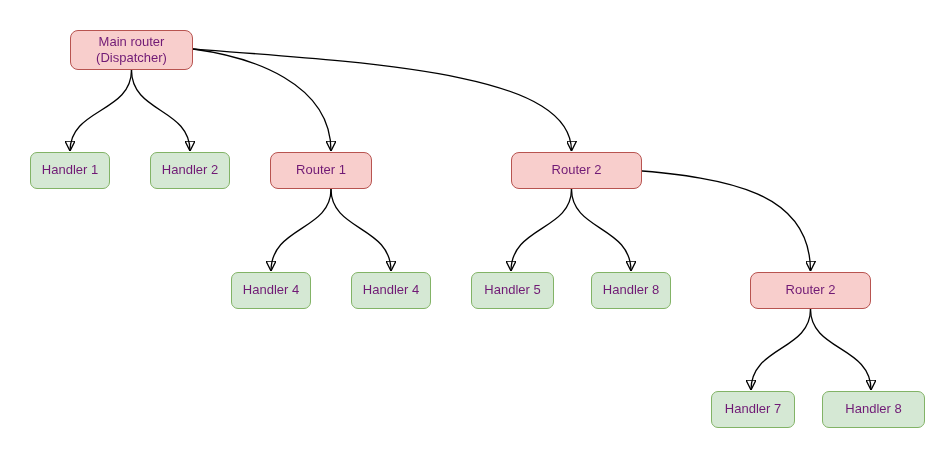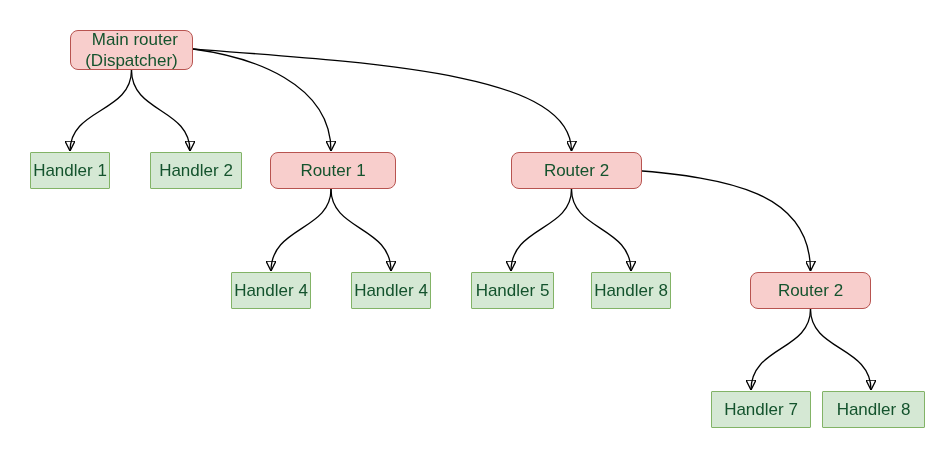--- a/index.html
+++ b/index.html
@@ -8,35 +8,35 @@
     width:941px;height:461px;
     background:#ffffff;
     font-family:"Liberation Sans", sans-serif;
     overflow:hidden;
   }
   .edges{position:absolute;left:0;top:0;width:941px;height:461px;}
   .edges path{fill:none;stroke:#000000;stroke-width:1.3px;}
   .node{
     position:absolute;
     display:flex;align-items:center;justify-content:center;
-    text-align:right;
-    font-size:17px;color:#14532d;
+    text-align:center;
+    font-size:13px;color:#701a75;
     white-space:pre-line;
     line-height:1.25;
     box-sizing:border-box;
   }
   .node.router{
     background:#f8cecc;
     border:1.5px solid #b85450;
     border-radius:8px;
   }
   .node.handler{
     background:#d5e8d4;
     border:1px solid #82b366;
-    border-radius:1px;
+    border-radius:7px;
   }
 </style>
 </head>
 <body>
 
 <div class="canvas">
 
   <svg class="edges" width="941" height="461" viewBox="0 0 941 461" xmlns="http://www.w3.org/2000/svg">
     <defs>
       <marker id="arrow" viewBox="0 0 10 10" refX="10" refY="5" markerWidth="10" markerHeight="10" markerUnits="userSpaceOnUse" orient="auto">
@@ -54,33 +54,33 @@
     <path d="M632,170 C728,178 810.5,192 810.5,271" marker-end="url(#arrow)"></path>
     <path d="M810.5,309 C810.5,351 751,346 751,390" marker-end="url(#arrow)"></path>
     <path d="M810.5,309 C810.5,351 871,346 871,390" marker-end="url(#arrow)"></path>
   </svg>
 
   <div class="node router" style="left:70px;top:30px;width:123px;height:40px">Main router
 (Dispatcher)</div>
 
   <div class="node handler" style="left:30px;top:152px;width:80px;height:37px">Handler 1</div>
 
-  <div class="node handler" style="left:150px;top:152px;width:92px;height:37px">Handler 2</div>
+  <div class="node handler" style="left:150px;top:152px;width:80px;height:37px">Handler 2</div>
 
-  <div class="node router" style="left:270px;top:152px;width:126px;height:37px">Router 1</div>
+  <div class="node router" style="left:270px;top:152px;width:102px;height:37px">Router 1</div>
 
   <div class="node router" style="left:511px;top:152px;width:131px;height:37px">Router 2</div>
 
   <div class="node handler" style="left:231px;top:272px;width:80px;height:37px">Handler 4</div>
 
   <div class="node handler" style="left:351px;top:272px;width:80px;height:37px">Handler 4</div>
 
   <div class="node handler" style="left:471px;top:272px;width:83px;height:37px">Handler 5</div>
 
   <div class="node handler" style="left:591px;top:272px;width:80px;height:37px">Handler 8</div>
 
   <div class="node router" style="left:750px;top:272px;width:121px;height:37px">Router 2</div>
 
-  <div class="node handler" style="left:711px;top:391px;width:100px;height:37px">Handler 7</div>
+  <div class="node handler" style="left:711px;top:391px;width:84px;height:37px">Handler 7</div>
 
   <div class="node handler" style="left:822px;top:391px;width:103px;height:37px">Handler 8</div>
 
 </div>
 
 </body></html>

